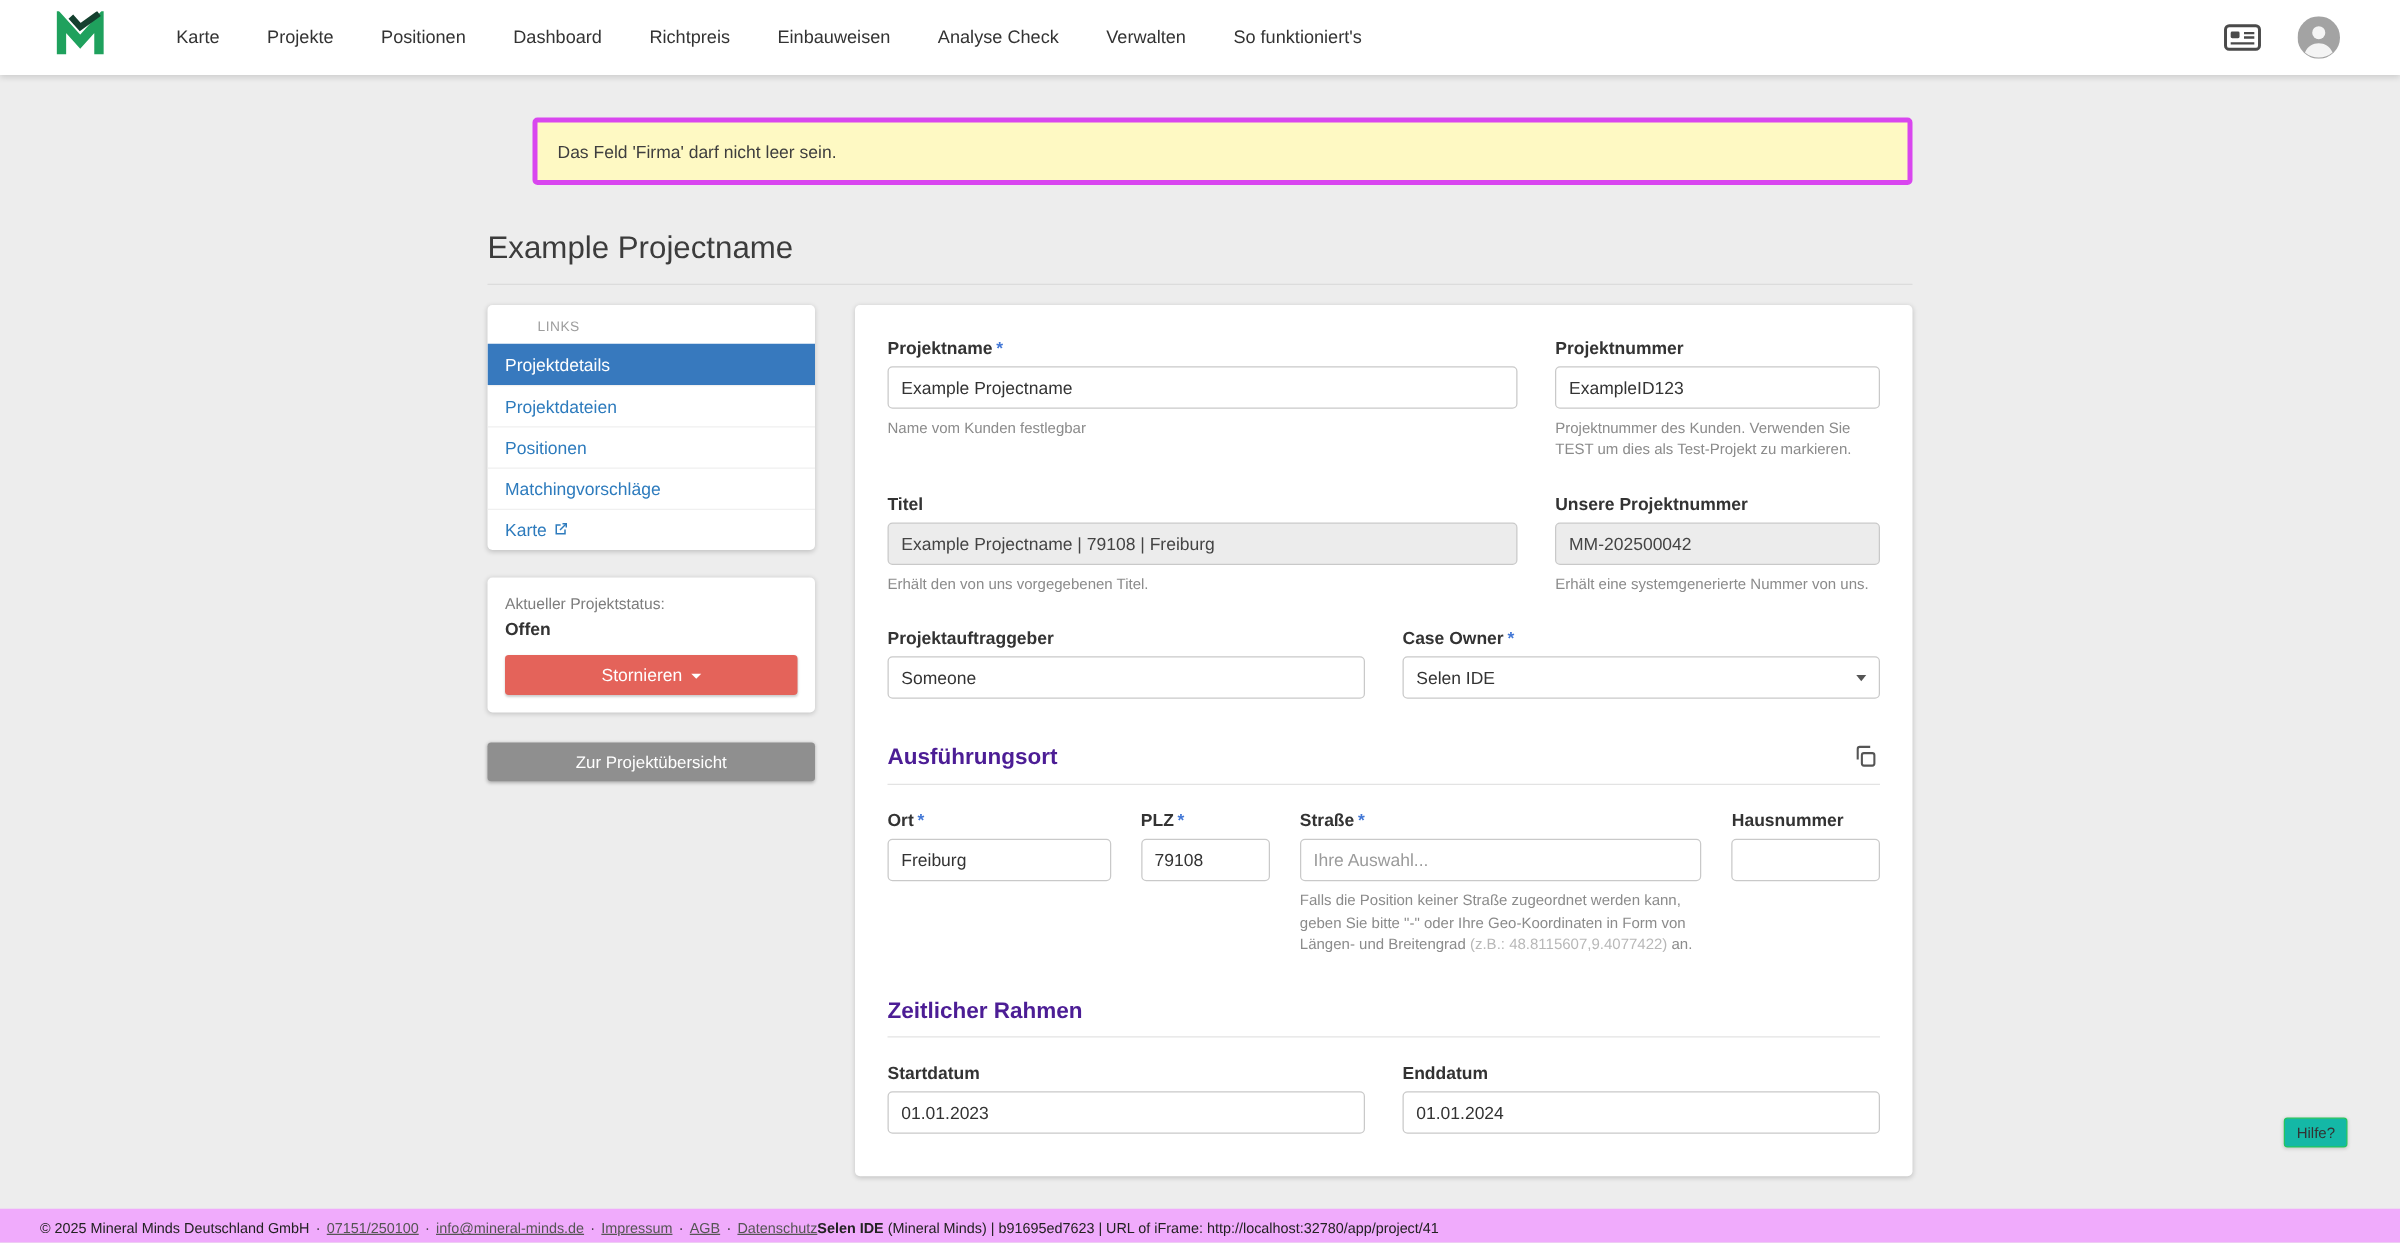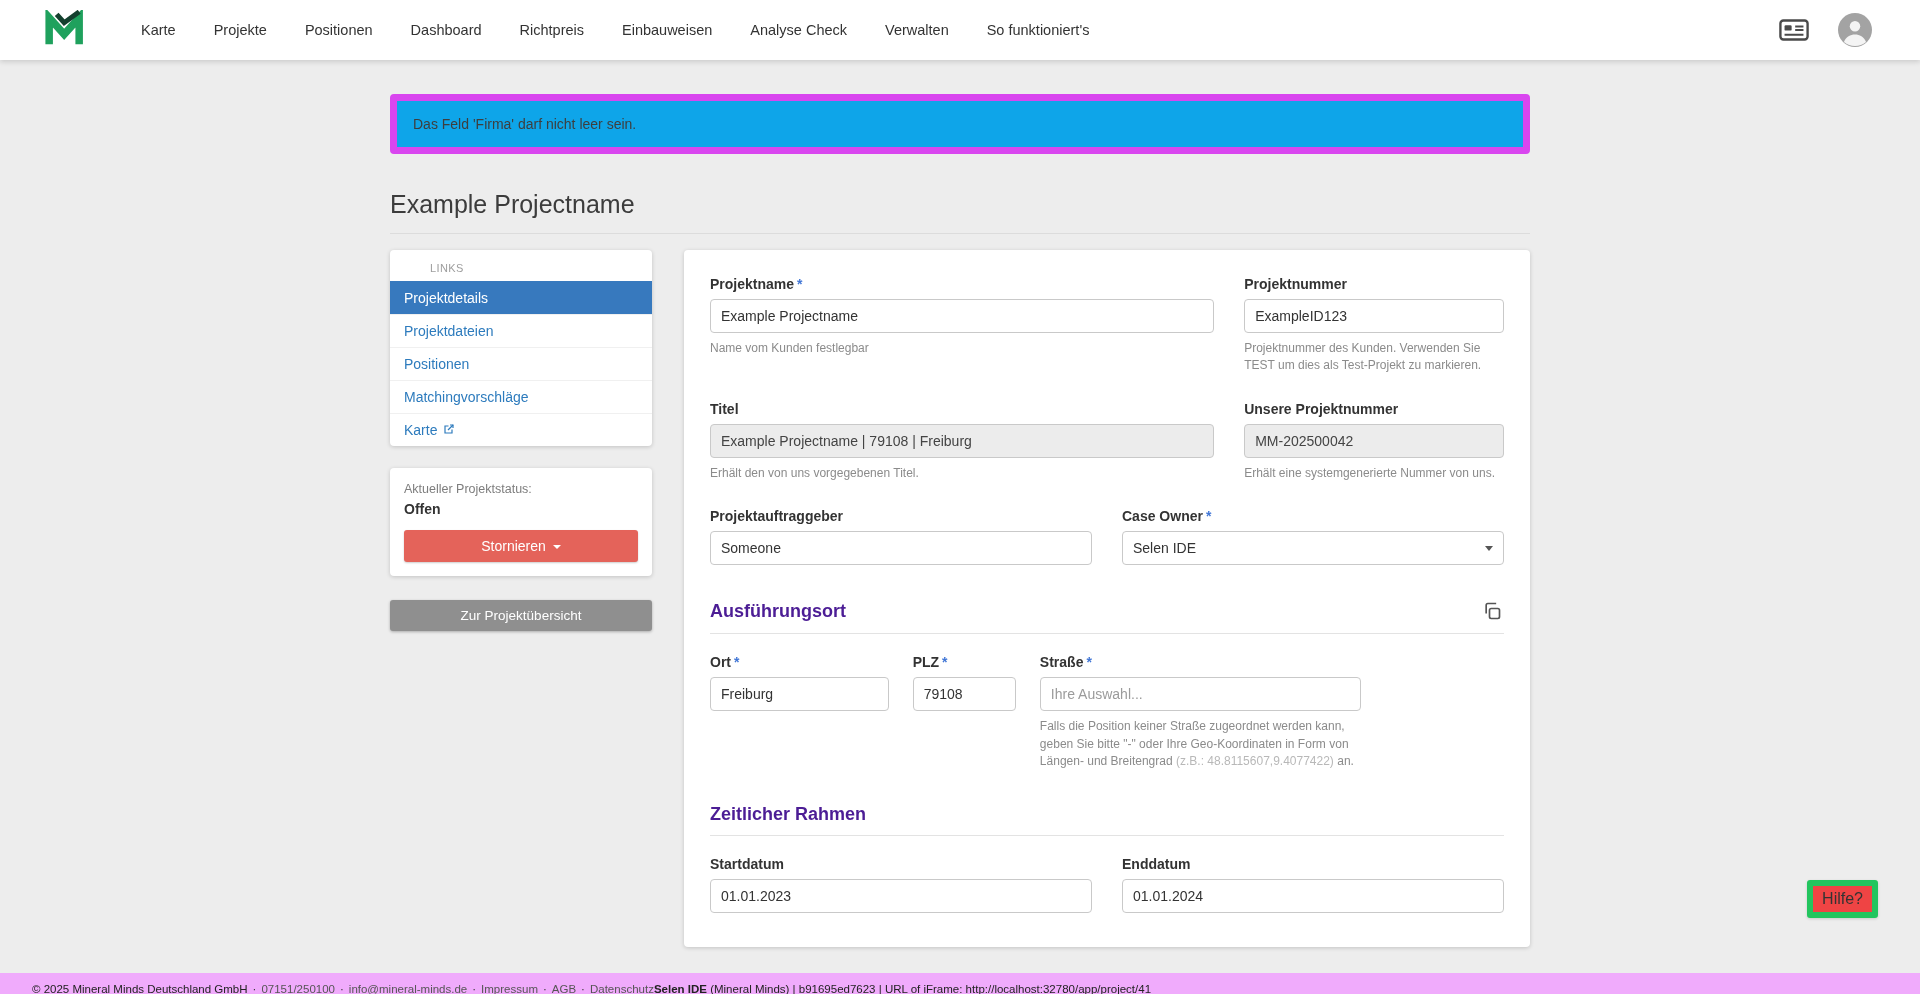--- a/index.html
+++ b/index.html
@@ -24,22 +24,22 @@
   .nav-links { display: flex; gap: 38px; align-items: center; }
   .nav-link { font-size: 14.5px; font-weight: 500; color: #333; cursor: pointer; white-space: nowrap; }
   .nav-right { margin-left: auto; display: flex; align-items: center; gap: 24px; }
   .icon-btn { background: none; border: none; cursor: pointer; padding: 2px; display: flex; align-items: center; }
 
   
   .content { flex: 1 0 auto; padding-bottom: 26px; }
   .container { width: 1140px; margin: 0 auto; }
 
   .alert {
-    margin-top: 34px; background: #0ea5e9; border: 7px solid #d946ef;
-    border-radius: 4px; padding: 15px 16px; font-size: 14px; color: #3e3e3e;
+    margin-top: 34px; background: #fef9c3; border: 4px solid #d946ef;
+    border-radius: 4px; padding: 15px 16px; font-size: 14px; color: #3e3e3e; margin-left: 36px;
   }
 
   .page-title { margin-top: 36px; font-size: 25px; font-weight: 500; color: #3c3c3c; }
   .title-rule { border: none; border-top: 1px solid #dcdcdc; margin: 14px 0 16px; }
 
   .layout { display: flex; gap: 32px; align-items: flex-start; }
   .sidebar { width: 262px; flex: 0 0 262px; }
   .card { background: #fff; border-radius: 4px; box-shadow: 0 1px 4px rgba(0,0,0,.18); overflow: hidden; }
 
   .links-header { font-size: 11px; color: #9e9e9e; padding: 12px 14px 7px; letter-spacing: .4px; margin-left: 26px; }
@@ -96,23 +96,23 @@
   }
 
   .addr-row { display: flex; gap: 24px; }
   .col-ort { flex: 0 0 22.5%; }
   .col-plz { flex: 0 0 13%; }
   .col-strasse { flex: 0 0 40.5%; }
   .col-haus { flex: 1; }
 
   
   .help-btn {
-    position: fixed; right: 42px; bottom: 76px; background: #ef4444;
-    border: 6px solid #22c55e; border-radius: 3px; padding: 4px 9px;
-    font-size: 16px; color: #333; box-shadow: 0 1px 3px rgba(0,0,0,.15); cursor: pointer;
+    position: fixed; right: 42px; bottom: 76px; background: #14b8a6;
+    border: 1px solid #22c55e; border-radius: 3px; padding: 4px 9px;
+    font-size: 12px; color: #333; box-shadow: 0 1px 3px rgba(0,0,0,.15); cursor: pointer;
     font-family: inherit;
   }
 
   
   .footer {
     flex: 0 0 auto; background: #f0abfc; display: flex; 
     align-items: center; padding: 10px 14px 10px 32px; font-size: 11.5px; color: #222;
   }
   .footer-left { display: flex; align-items: center; flex-wrap: wrap; }
   .footer-left .sep::before { content: "·"; margin: 0 5px; color: #333; }
@@ -293,20 +293,26 @@
           </div>
           <div class="form-group col-strasse">
             <label class="field-label">
               <span>Straße</span><span class="req">*</span>
             </label>
             <input class="field" type="text" placeholder="Ihre Auswahl..." style="">
             <div class="hint">
               <span>Falls die Position keiner Straße zugeordnet werden kann, geben Sie bitte "-" oder Ihre Geo-Koordinaten in Form von Längen- und Breitengrad </span><span class="lighter">(z.B.: 48.8115607,9.4077422)</span><span> an.</span>
             </div>
           </div>
+          <div class="form-group col-haus">
+            <label class="field-label">
+              <span>Hausnummer</span>
+            </label>
+            <input class="field" type="text" style="">
+          </div>
         </div>
 
         <div class="section-head">
           <h2 class="section-title">Zeitlicher Rahmen</h2>
         </div>
         <hr class="section-rule">
 
         <div class="form-row" style="margin-bottom:0">
           <div class="form-group col-6" style="margin-bottom:0">
             <label class="field-label">

